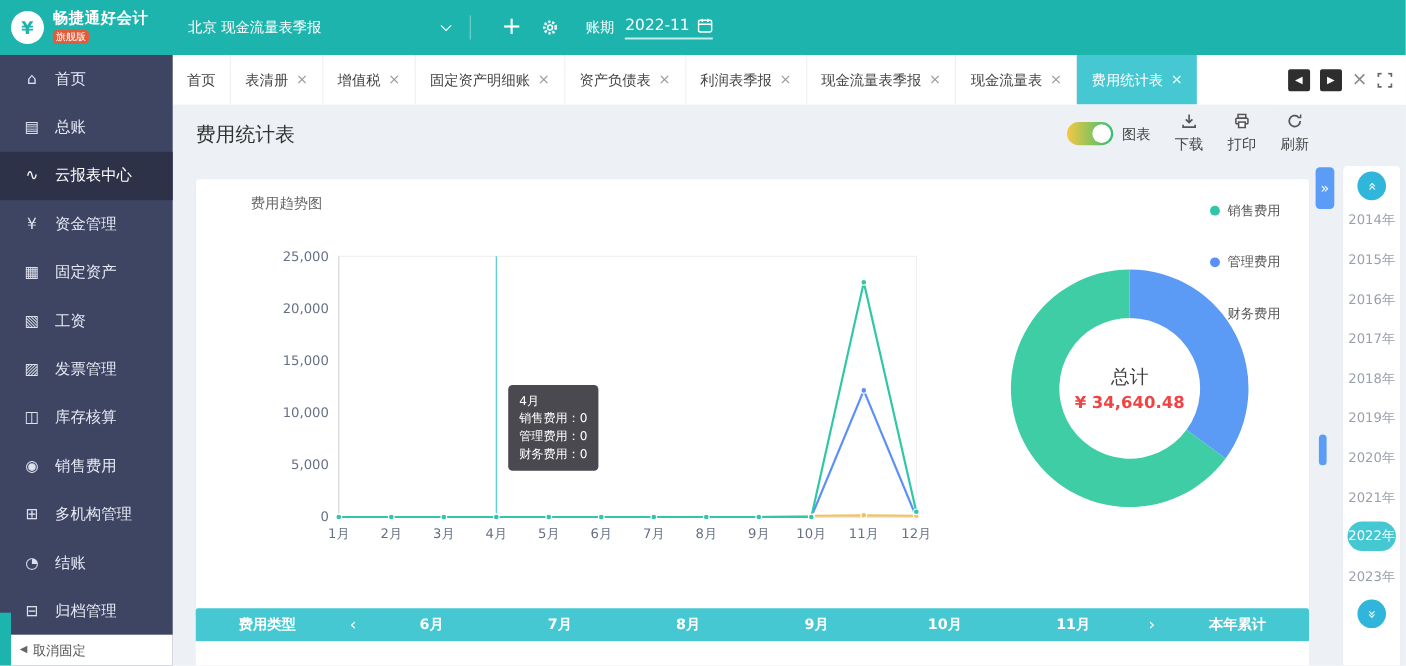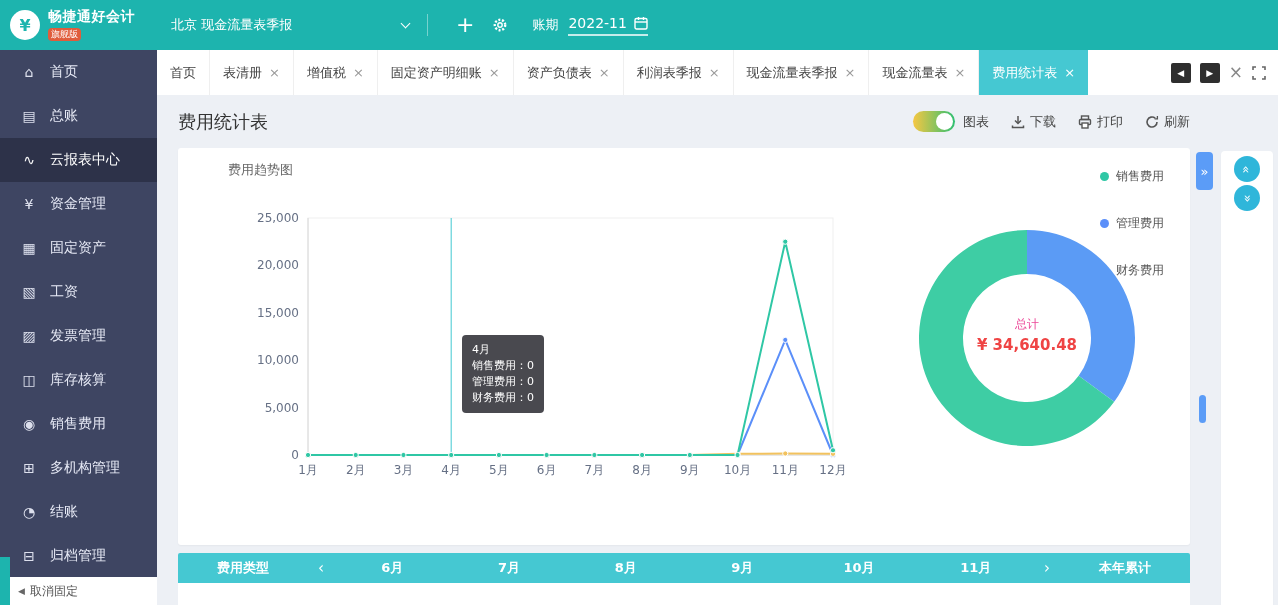--- a/index.html
+++ b/index.html
@@ -59,32 +59,32 @@
 
   
   .content{position:absolute;left:157px;top:95px;width:1121px;height:510px;background:#edf0f5;}
   .page-header{height:53px;display:flex;align-items:center;padding:0 88px 0 21px;}
   .page-title{font-size:18px;color:#333;font-weight:500;}
   .header-controls{margin-left:auto;display:flex;align-items:center;justify-content:space-between;}
   .toggle{width:42px;height:21px;border-radius:11px;position:relative;cursor:pointer;
           background:linear-gradient(90deg,#f6c743,#2fbf72);}
   .toggle .knob{position:absolute;right:2px;top:2px;width:17px;height:17px;border-radius:50%;background:#fff;}
   .toggle-label{font-size:13px;color:#444;margin-left:8px;}
-  .hc-group{display:flex;align-items:center;gap:5px;margin-left:22px;color:#444;font-size:13px;cursor:pointer;}
-
-  .panel{position:absolute;left:21px;top:53px;width:1012px;height:397px;background:#fff;
+  .hc-group{display:flex;align-items:center;gap:5px;margin-left:22px;color:#444;font-size:13px;cursor:pointer;flex-direction:column;}
+
+  .panel{position:absolute;left:21px;top:68px;width:1012px;height:397px;background:#fff;
          border-radius:3px;box-shadow:0 1px 2px rgba(0,0,0,.04);}
   .trend-title{position:absolute;left:50px;top:13px;font-size:13px;color:#666;}
   .legend{position:absolute;right:26px;top:20px;display:flex;gap:30px;flex-direction:column;}
   .legend-item{display:flex;align-items:center;gap:7px;font-size:12px;color:#555;cursor:pointer;}
   .legend-dot{width:9px;height:9px;border-radius:50%;display:inline-block;}
   #trend-svg{position:absolute;left:0;top:0;}
   #donut-svg{position:absolute;left:739px;top:80px;}
   .donut-center{position:absolute;left:769px;top:168px;width:160px;text-align:center;pointer-events:none;}
-  .dc-label{font-size:12px;color:#ec4899;}
+  .dc-label{font-size:17px;color:#404040;}
   .dc-value{font-size:15px;color:#ef4444;font-weight:bold;margin-top:3px;}
   .tooltip{position:absolute;left:284px;top:187px;background:rgba(58,58,64,.92);color:#fff;
            border-radius:4px;padding:7px 10px;font-size:11px;line-height:16px;z-index:2;white-space:nowrap;}
 
   .bottom-strip{position:absolute;left:21px;top:458px;width:1012px;height:30px;background:#45c8d2;
                 display:flex;align-items:center;color:#fff;font-weight:600;font-size:13px;border-radius:2px 2px 0 0;}
   .bs-first,.bs-last{width:130px;text-align:center;}
   .bs-arrow{width:26px;text-align:center;font-size:15px;font-weight:400;cursor:pointer;}
   .bs-month{flex:1;text-align:center;}
   .strip-below{position:absolute;left:21px;top:488px;width:1012px;height:22px;background:#fff;}
@@ -400,17 +400,29 @@
     </div>
   <div class="strip-below"></div>
 
   <div class="collapse-tab">»</div>
   <div class="v-thumb"></div>
 
   <aside class="year-panel">
     <div class="year-btn up">
         <span class="dbl">«</span>
       </div>
+    <div id="year-list">
+        <div class="year">2014年</div>
+        <div class="year">2015年</div>
+        <div class="year">2016年</div>
+        <div class="year">2017年</div>
+        <div class="year">2018年</div>
+        <div class="year">2019年</div>
+        <div class="year">2020年</div>
+        <div class="year">2021年</div>
+        <div class="year active">2022年</div>
+        <div class="year">2023年</div>
+      </div>
     <div class="year-btn down">
         <span class="dbl">«</span>
       </div>
   </aside>
 </div>
 
 </body></html>

